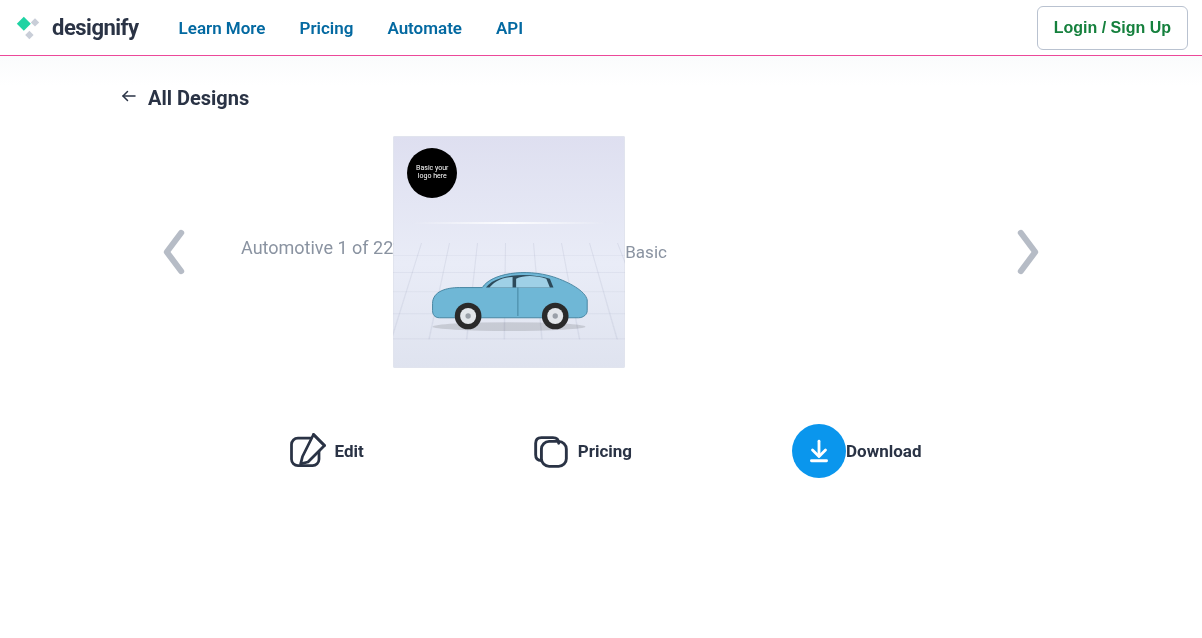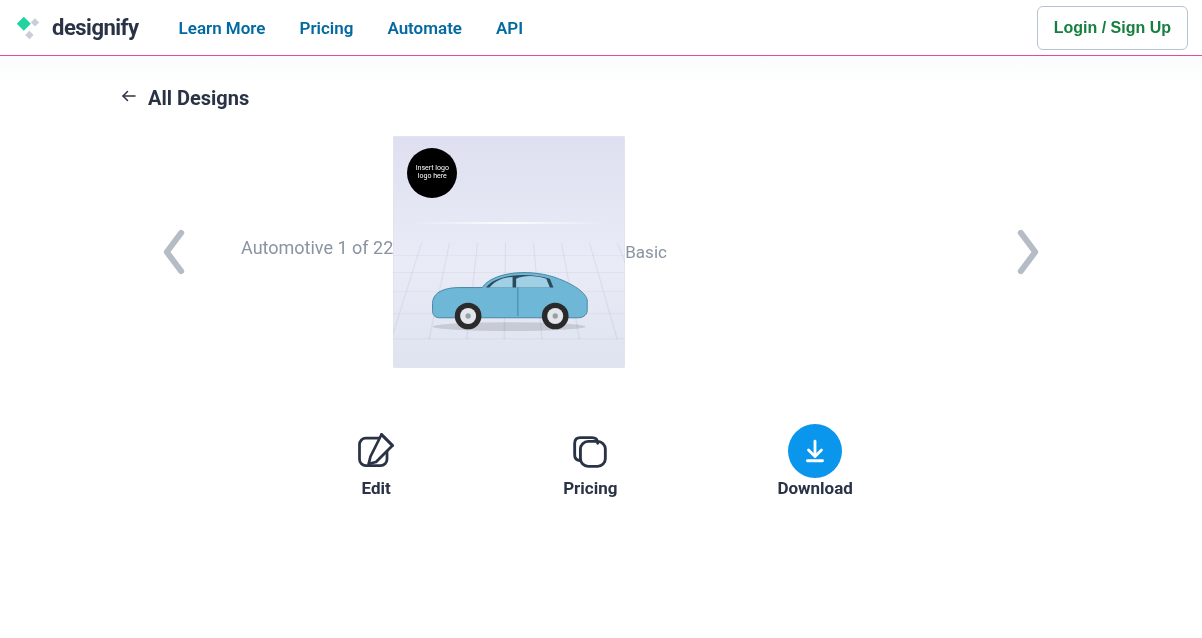--- a/index.html
+++ b/index.html
@@ -152,21 +152,21 @@
 
   
   .actions {
     display: flex;
     justify-content: center;
     gap: 160px;
     margin-top: 56px;
   }
   .action {
     display: flex;
-    flex-direction: column;
+    flex-direction: row;
     align-items: center;
     cursor: pointer;
   }
   .action .label {
     font-weight: 700;
     font-size: 17px;
     color: #2a3345;
   }
   .icon-circle {
     width: 54px; height: 54px;
@@ -225,21 +225,21 @@
       <svg viewBox="0 0 24 40">
         <polyline points="18,4 6,20 18,36" fill="none" stroke="#b6bcc6" stroke-width="5" stroke-linecap="round" stroke-linejoin="round"></polyline>
       </svg>
     </div>
 
     <div class="card-col">
       <div class="counter">Automotive 1 of 22</div>
 
       <div class="thumb">
         <div class="logo-badge">
-          <span>Insert logo logo here</span>
+          <span>Basic your logo here</span>
         </div>
 
         <svg class="car" viewBox="0 0 200 90">
           <ellipse cx="100" cy="84" rx="86" ry="5" fill="rgba(0,0,0,0.12)"></ellipse>
 
           <path d="M14 58 C14 44 30 40 44 40 L70 40 C80 24 118 18 150 28 C168 34 186 44 188 54 L188 66 C188 70 184 74 178 74 L22 74 C16 74 14 70 14 66 Z" fill="#6fb7d6" stroke="#3f7e9b" stroke-width="1"></path>
 
           <path d="M74 40 C84 26 118 22 146 30 L150 40 L110 40 Z" fill="#2d4a5a"></path>
           <path d="M78 40 L104 40 L104 28 C94 28 84 32 78 40 Z" fill="#9fd0e6"></path>
           <path d="M108 40 L146 40 L142 30 C130 26 116 26 108 30 Z" fill="#9fd0e6"></path>

